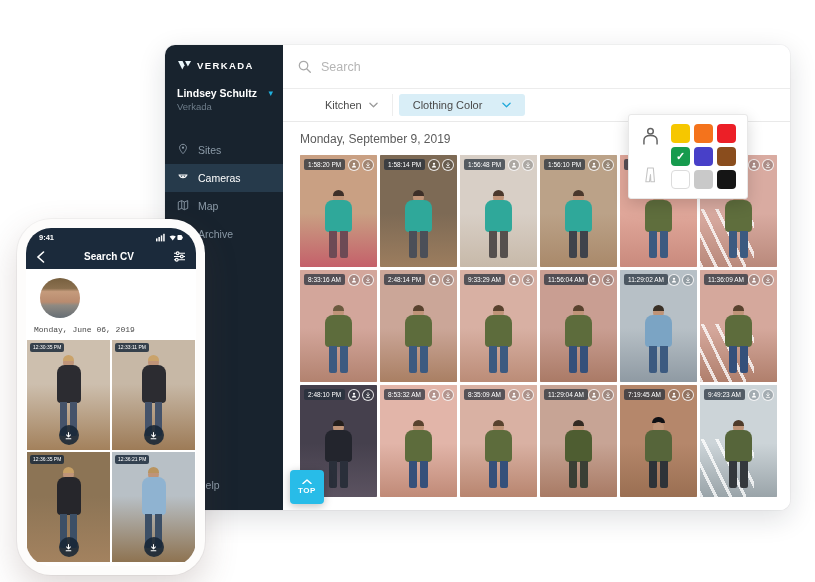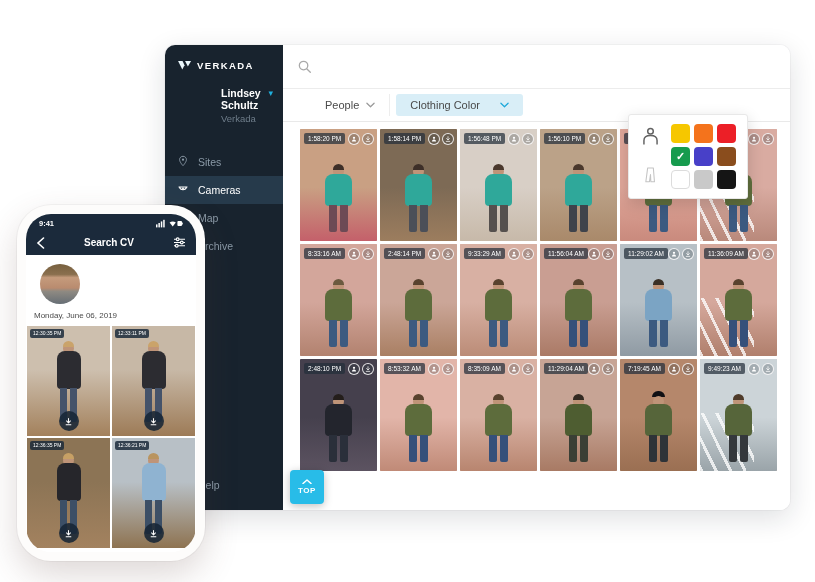--- a/index.html
+++ b/index.html
@@ -19,21 +19,21 @@
   }
 
   
   .sidebar {
     width:118px; flex:none; background:#18232e; color:#8b9aa7;
     font-size:10px; position:relative;
   }
   .logo { display:flex; align-items:center; gap:5px; padding:15px 12px 8px; }
   .logo svg { width:15px; height:11px; flex:none; }
   .brand { color:#fff; font-weight:bold; font-size:9.5px; letter-spacing:1.4px; }
-  .user { padding:8px 12px 4px; position:relative; cursor:pointer;margin-left:44px; }
+  .user { padding:8px 12px 4px; position:relative; cursor:pointer; }
   .user-name { color:#fff; font-weight:bold; font-size:10.5px; }
   .user-caret { position:absolute; right:10px; top:9px; color:#1fb0de; font-size:9px; }
   .user-org { color:#6e7d8a; font-size:9.5px; margin-top:2px; }
   .nav { margin-top:20px; }
   .nav-item { display:flex; align-items:center; gap:9px; padding:7px 12px; cursor:pointer; color:#8b9aa7; }
   .nav-item svg { width:12px; height:12px; flex:none; }
   .nav-item.active { background:#263a4b; color:#fff; }
   .nav-label { font-size:10.5px; }
   .help-item { position:absolute; bottom:13px; left:0; width:100%; display:flex; gap:9px; align-items:center; padding:6px 12px; cursor:pointer; color:#8b9aa7; }
   .help-item svg { width:12px; height:12px; }
@@ -87,34 +87,34 @@
     box-shadow:0 5px 16px rgba(0,0,0,.16); display:flex; gap:9px; }
   .dd-icons { display:flex; flex-direction:column; justify-content:space-between; align-items:center; padding:2px 0; width:24px; }
   .dd-icons svg.torso-svg { width:21px; height:21px; }
   .dd-icons svg.pants-svg { width:17px; height:24px; }
   .swatches { display:grid; grid-template-columns:repeat(3,19px); grid-auto-rows:19px; gap:4px; }
   .swatch { border-radius:4px; cursor:pointer; display:flex; align-items:center; justify-content:center; }
   .swatch.is-white { border:1px solid #dcdcdc; }
   .swatch .check { color:#fff; font-size:11px; font-weight:bold; line-height:1; }
 
   
-  .phone { position:absolute; left:17px; top:205px; width:188px; height:356px; z-index:20;
+  .phone { position:absolute; left:17px; top:219px; width:188px; height:356px; z-index:20;
     background:#fdfcfb; border-radius:34px; padding:9px;
     box-shadow:0 14px 34px rgba(90,60,55,.20), 0 0 0 1px rgba(0,0,0,.04); }
   .screen { width:100%; height:100%; border-radius:25px; overflow:hidden; background:#fff; display:flex; flex-direction:column; }
   .p-status { background:#1b2a3b; color:#fff; height:16px; flex:none; display:flex; justify-content:space-between; align-items:center; padding:3px 13px 0; font-size:7.5px; font-weight:bold; }
   .p-status svg { width:27px; height:9px; }
   .p-nav { background:#1b2a3b; color:#fff; height:25px; flex:none; display:flex; align-items:center; padding:0 10px; }
   .p-nav .back svg { width:9px; height:12px; display:block; }
   .p-title { flex:1; text-align:center; font-size:10px; font-weight:bold; }
   .p-nav .sliders svg { width:13px; height:11px; display:block; }
   .p-body { flex:1; background:#fff; padding-top:9px; }
   .avatar { width:40px; height:40px; border-radius:50%; margin-left:14px;
     background:linear-gradient(180deg,#77603f 0%,#8a6f4e 26%,#c59b7c 34%,#b98b6f 60%,#8f8a82 68%,#666e75 100%); }
-  .p-date { font-size:8px; color:#4a4a4a; margin:7px 0 6px 8px; }
+  .p-date { font-size:8px; color:#4a4a4a; margin:7px 0 6px 8px;font-family:Liberation Mono, monospace; }
   .p-grid { display:grid; grid-template-columns:1fr 1fr; gap:2px; padding:0 1px; }
   .p-cell { position:relative; height:110px; overflow:hidden; cursor:pointer; }
   .p-cell .pill { font-size:5px; top:3px; left:3px; padding:1px 3px; background:rgba(27,42,59,.85); }
   .p-cell .person { width:26px; bottom:14px; }
   .p-cell .torso { width:24px; height:38px; }
   .p-cell .leg { height:34px; width:7px; }
   .dl-btn { position:absolute; left:50%; bottom:5px; transform:translateX(-50%); width:20px; height:20px;
     border-radius:50%; background:rgba(23,38,54,.88); border:none; cursor:pointer;
     display:flex; align-items:center; justify-content:center; }
   .dl-btn svg { width:11px; height:11px; }
@@ -175,42 +175,44 @@
       <span class="nav-label">Help</span>
     </div>
   </aside>
 
   <div class="main">
     <div class="searchbar">
       <svg viewBox="0 0 16 16">
         <circle cx="7" cy="7" r="4.5" fill="none" stroke="#a9a9a9" stroke-width="1.4"></circle>
         <path d="M10.6 10.6L14.2 14.2" stroke="#a9a9a9" stroke-width="1.4" stroke-linecap="round"></path>
       </svg>
+      <input placeholder="Search" style="">
     </div>
 
     <div class="filterbar" id="filterbar">
         <div class="filter">
-          <span class="f-label">People</span>
+          <span class="f-label">Kitchen</span>
           <span class="chev">
             <svg viewBox="0 0 10 6">
               <path d="M1 1l4 4 4-4" fill="none" stroke="currentColor" stroke-width="1.4" stroke-linecap="round" stroke-linejoin="round"></path>
             </svg>
           </span>
         </div>
         <div class="filter active">
           <span class="f-label">Clothing Color</span>
           <span class="chev">
             <svg viewBox="0 0 10 6">
               <path d="M1 1l4 4 4-4" fill="none" stroke="currentColor" stroke-width="1.4" stroke-linecap="round" stroke-linejoin="round"></path>
             </svg>
           </span>
         </div>
       </div>
 
     <div class="content">
+      <div class="date-header">Monday, September 9, 2019</div>
       <div class="grid" id="thumb-grid">
           <article class="cell">
             <div class="scene" style="background: linear-gradient(rgb(201, 160, 131) 0%, rgb(201, 160, 131) 52%, rgb(196, 96, 106) 100%);">
               <div class="person">
                 <div class="hair" style="background: rgb(61, 47, 40);"></div>
                 <div class="head"></div>
                 <div class="torso" style="background: rgb(47, 168, 154);"></div>
                 <div class="legs">
                   <div class="leg" style="background: rgb(109, 74, 85);"></div>
                   <div class="leg" style="background: rgb(109, 74, 85);"></div>

